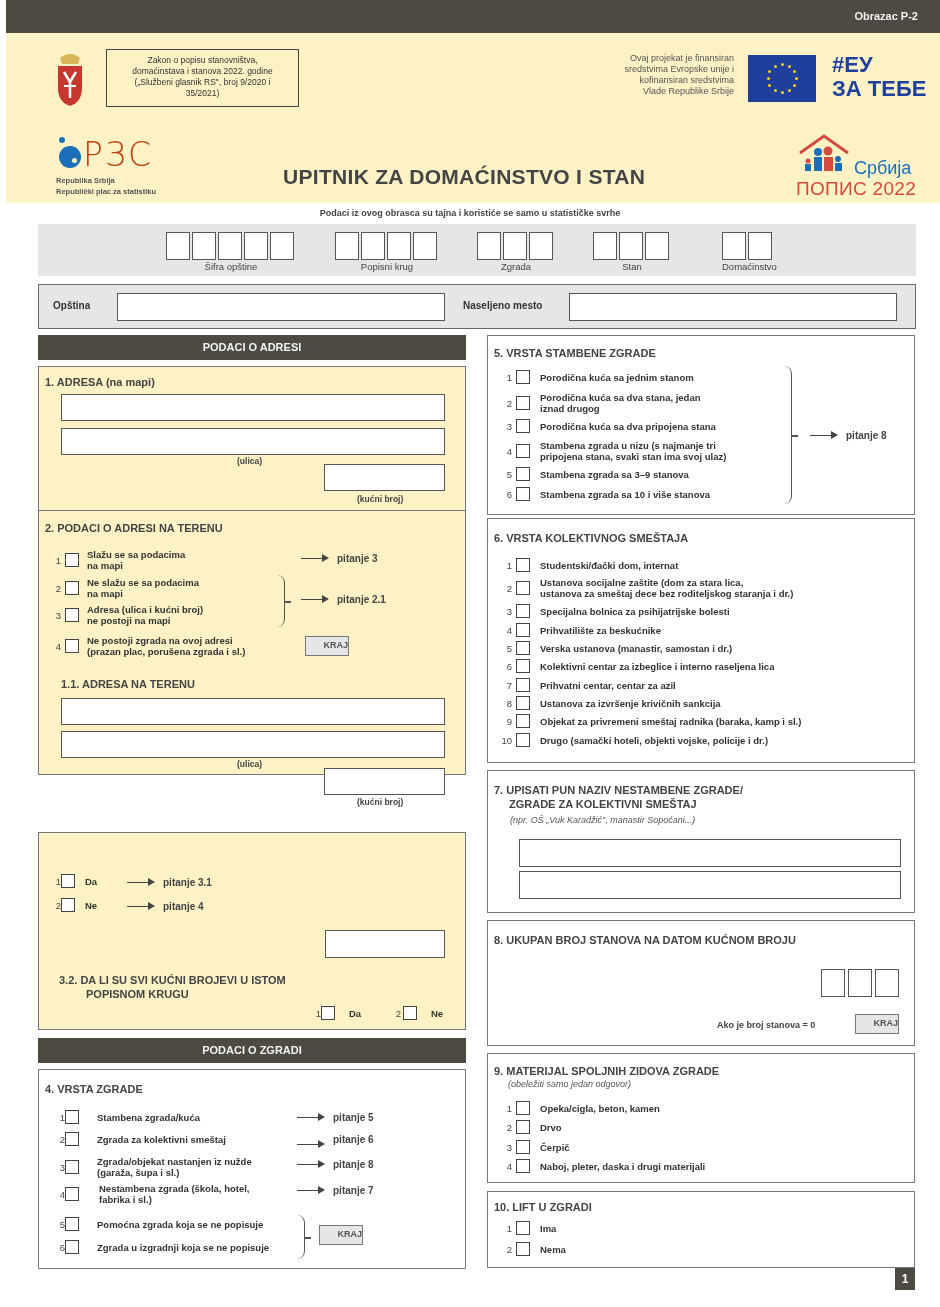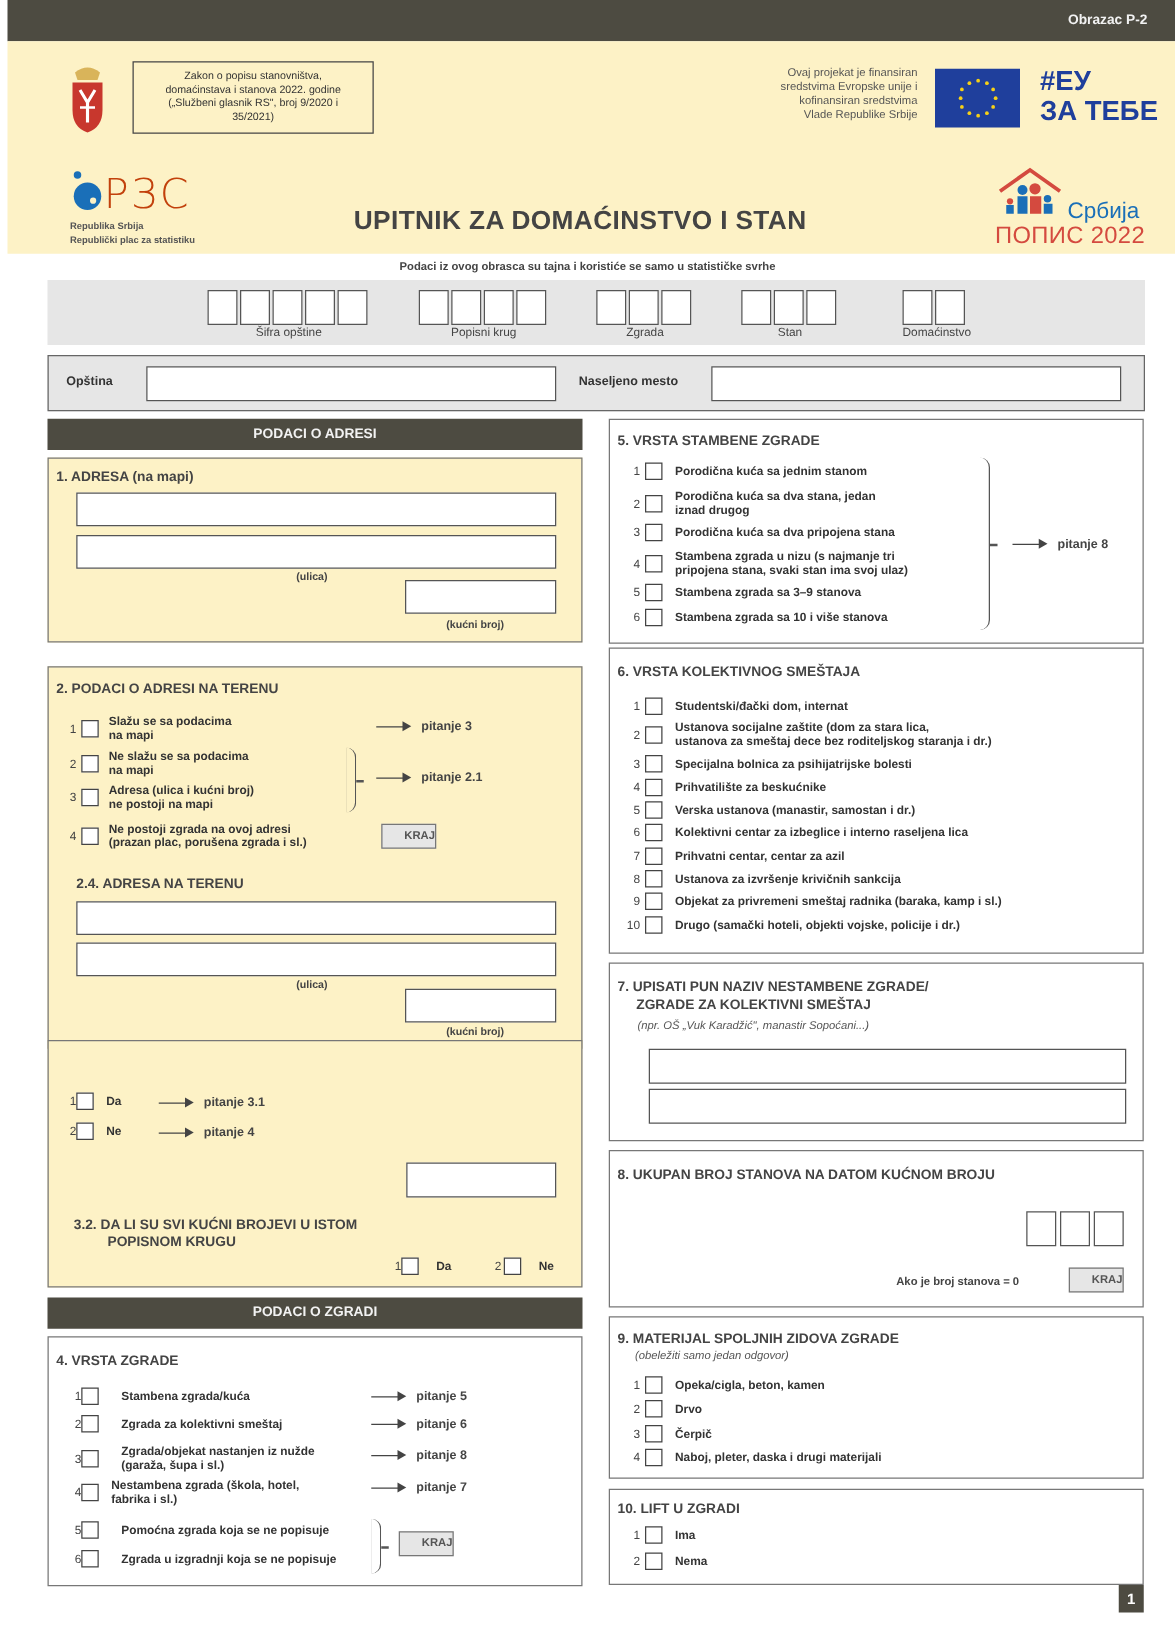--- a/index.html
+++ b/index.html
@@ -211,21 +211,21 @@
 
 <div class="box yellow" style="left:38px;top:366px;width:428px;height:148px;">
   <div class="q-title" style="left:6px;top:8px;">1. ADRESA (na mapi)</div>
   <div class="input" style="left:22px;top:27px;width:384px;height:27px;"></div>
   <div class="input" style="left:22px;top:61px;width:384px;height:27px;"></div>
   <div class="caption" style="left:198px;top:89px;">(ulica)</div>
   <div class="input" style="left:285px;top:97px;width:121px;height:27px;"></div>
   <div class="caption" style="left:318px;top:127px;">(kućni broj)</div>
 </div>
 
-<div class="box yellow" style="left:38px;top:533px;width:428px;height:306px;">
+<div class="box yellow" style="left:38px;top:510px;width:428px;height:265px;">
   <div class="q-title" style="left:6px;top:10px;">2. PODACI O ADRESI NA TERENU</div>
 
   <div class="opt" style="left:10px;top:38px;">
       <span class="num">1</span>
       <span class="chk"></span>
       <span class="txt" style="margin-left:8px;"><span>Slažu se sa podacima</span><br><span>na mapi</span></span>
     </div>
   <div class="opt" style="left:10px;top:66px;">
       <span class="num">2</span>
       <span class="chk"></span>
@@ -246,21 +246,21 @@
       <span class="shaft"></span>
       <span>pitanje 3</span>
     </div>
   <div class="brace" style="left:238px;top:64px;height:52px;"></div>
   <div class="arrow" style="left:262px;top:83px;">
       <span class="shaft"></span>
       <span>pitanje 2.1</span>
     </div>
   <div class="kraj" style="left:266px;top:125px;">KRAJ</div>
 
-  <div class="q-title" style="left:22px;top:166px;">2.4. ADRESA NA TERENU</div>
+  <div class="q-title" style="left:22px;top:166px;">1.1. ADRESA NA TERENU</div>
   <div class="input" style="left:22px;top:187px;width:384px;height:27px;"></div>
   <div class="input" style="left:22px;top:220px;width:384px;height:27px;"></div>
   <div class="caption" style="left:198px;top:248px;">(ulica)</div>
   <div class="input" style="left:285px;top:257px;width:121px;height:27px;"></div>
   <div class="caption" style="left:318px;top:286px;">(kućni broj)</div>
 </div>
 
 <div class="box yellow" style="left:38px;top:832px;width:428px;height:198px;">
 
   <div class="opt" style="left:14px;top:41px;">
@@ -313,38 +313,38 @@
       <span class="txt" style="margin-left:18px;">Zgrada za kolektivni smeštaj</span>
     </div>
   <div class="opt" style="left:18px;top:86px;">
       <span class="num" style="width:8px;margin-right:0;">3</span>
       <span class="chk"></span>
       <span class="txt" style="margin-left:18px;"><span>Zgrada/objekat nastanjen iz nužde</span><br><span>(garaža, šupa i sl.)</span></span>
     </div>
   <div class="opt" style="left:18px;top:113px;">
       <span class="num" style="width:8px;margin-right:0;">4</span>
       <span class="chk"></span>
-      <span class="txt" style="margin-left:10px;"><span>Nestambena zgrada (škola, hotel,</span><br><span>fabrika i sl.)</span></span>
+      <span class="txt" style="margin-left:20px;"><span>Nestambena zgrada (škola, hotel,</span><br><span>fabrika i sl.)</span></span>
     </div>
   <div class="opt" style="left:18px;top:147px;">
       <span class="num" style="width:8px;margin-right:0;">5</span>
       <span class="chk"></span>
       <span class="txt" style="margin-left:18px;">Pomoćna zgrada koja se ne popisuje</span>
     </div>
   <div class="opt" style="left:18px;top:170px;">
       <span class="num" style="width:8px;margin-right:0;">6</span>
       <span class="chk"></span>
       <span class="txt" style="margin-left:18px;">Zgrada u izgradnji koja se ne popisuje</span>
     </div>
 
   <div class="arrow" style="left:258px;top:42px;">
       <span class="shaft"></span>
       <span>pitanje 5</span>
     </div>
-  <div class="arrow" style="left:258px;top:64px;">
+  <div class="arrow" style="left:258px;top:64px;align-items:flex-end;">
       <span class="shaft"></span>
       <span>pitanje 6</span>
     </div>
   <div class="arrow" style="left:258px;top:89px;">
       <span class="shaft"></span>
       <span>pitanje 8</span>
     </div>
   <div class="arrow" style="left:258px;top:115px;">
       <span class="shaft"></span>
       <span>pitanje 7</span>

